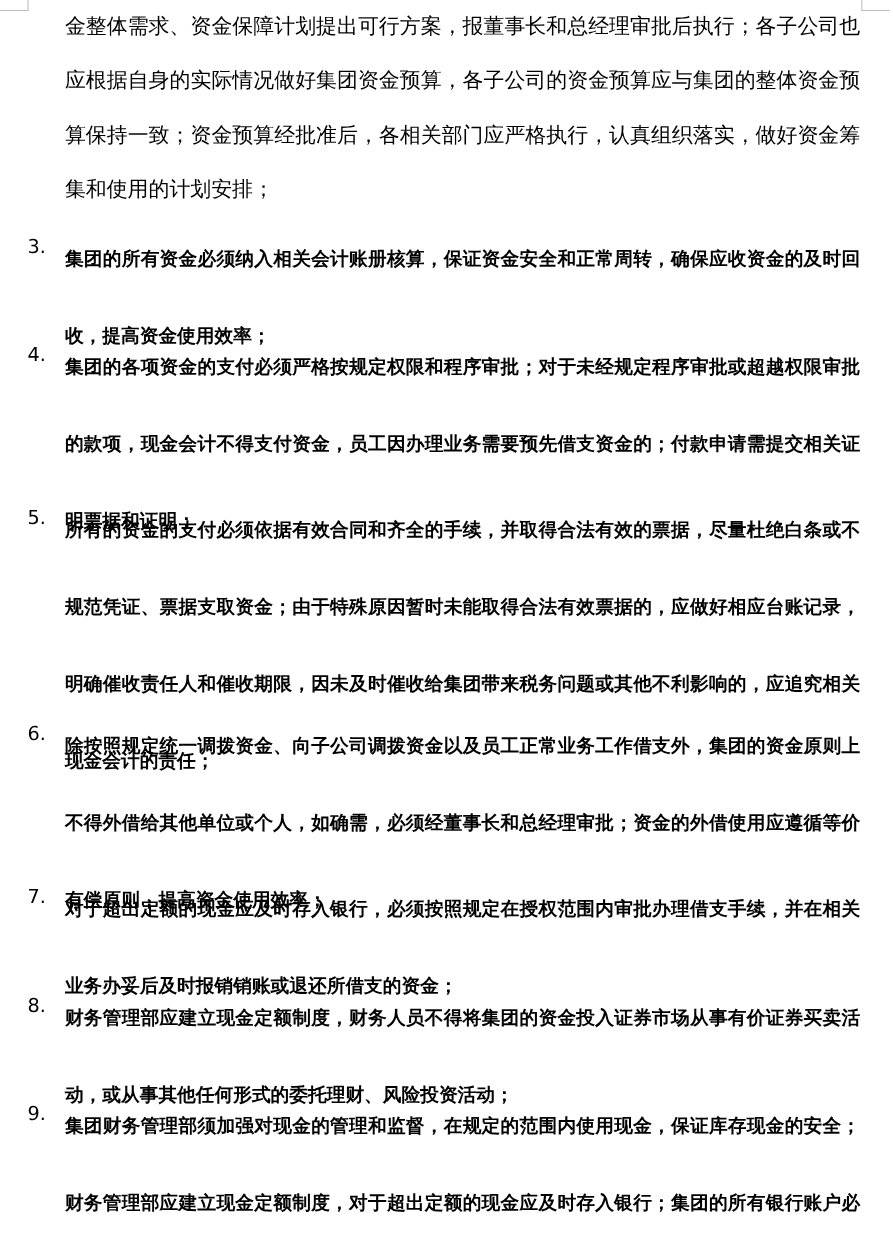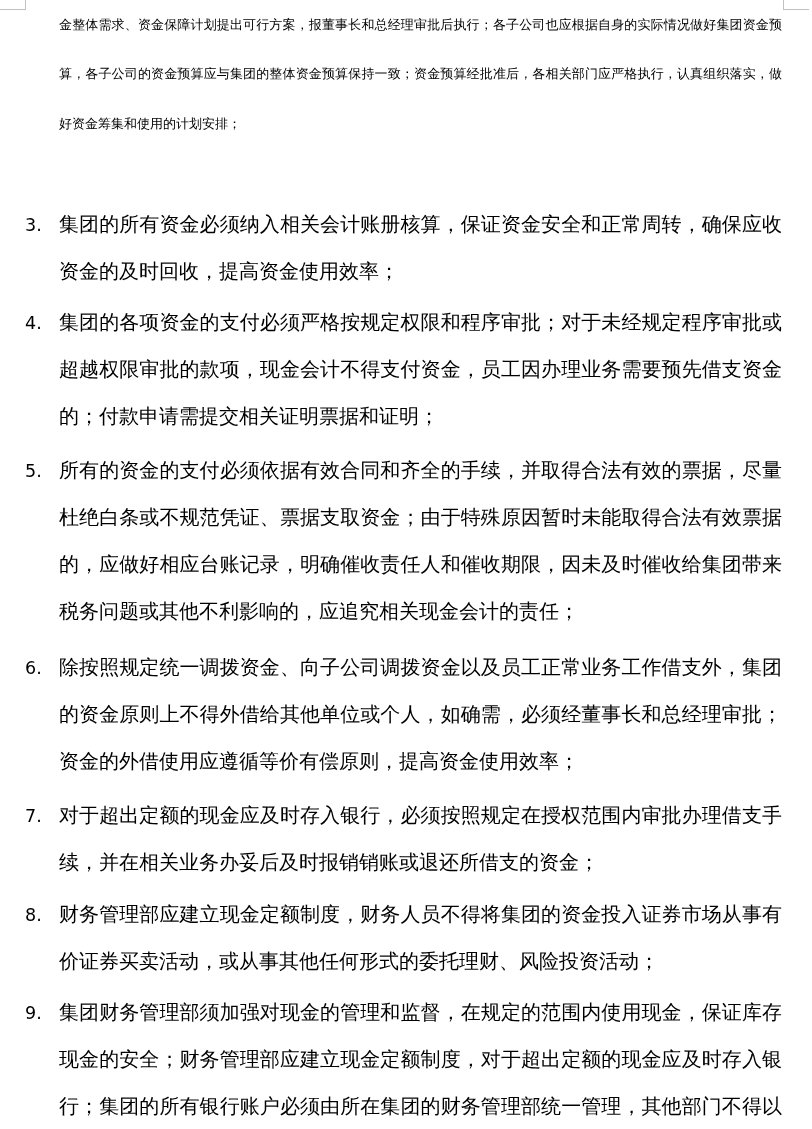--- a/index.html
+++ b/index.html
@@ -34,21 +34,21 @@
     .page {
       position: absolute;
       left: 0;
       top: 0;
       width: 812px;
     }
     .para {
       position: absolute;
       left: 59px;
       width: 723px;
-      font-size: 13px;
+      font-size: 19px;
       line-height: 49.4px;
       text-align: justify;
       text-align-last: left;
       letter-spacing: 0px;
     }
     .item {
       position: absolute;
       left: 0;
       width: 812px;
     }
@@ -56,24 +56,25 @@
       position: absolute;
       left: 25px;
       width: 30px;
       font-size: 17.5px;
       line-height: 49.4px;
     }
     .item .text {
       position: absolute;
       left: 59px;
       width: 723px;
-      font-size: 20px;
-      line-height: 47px;
+      font-size: 17px;
+      line-height: 70px;
       text-align: justify;
       text-align-last: left;
+      font-weight: bold;
     }
   </style>
 </head>
 <body>
 
 <div class="corner-mark tl"></div>
 <div class="corner-mark tr"></div>
 
 <div class="page">
 

